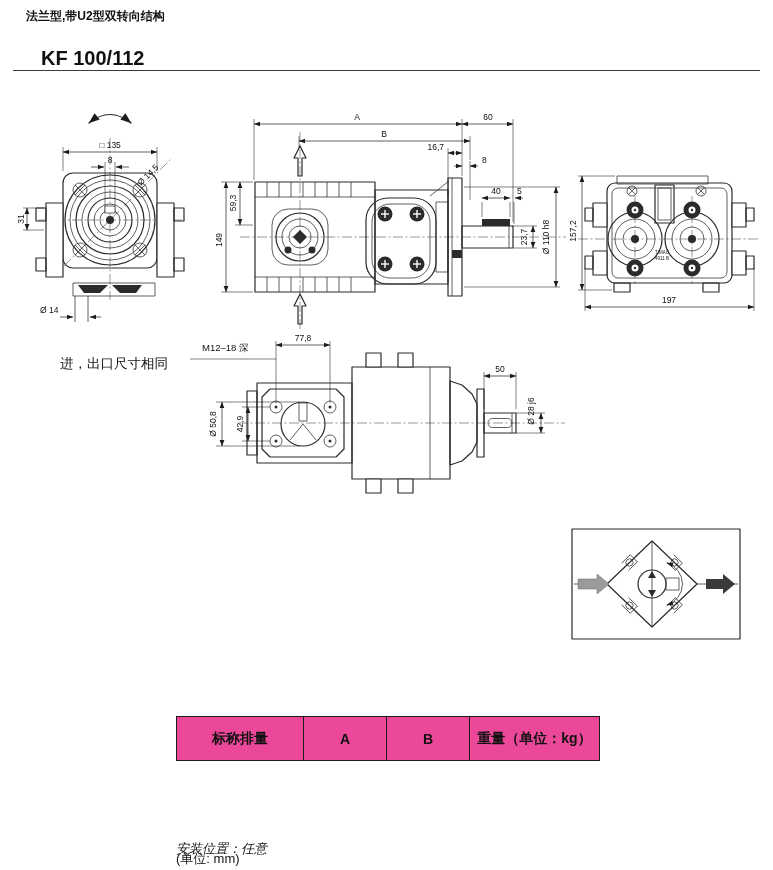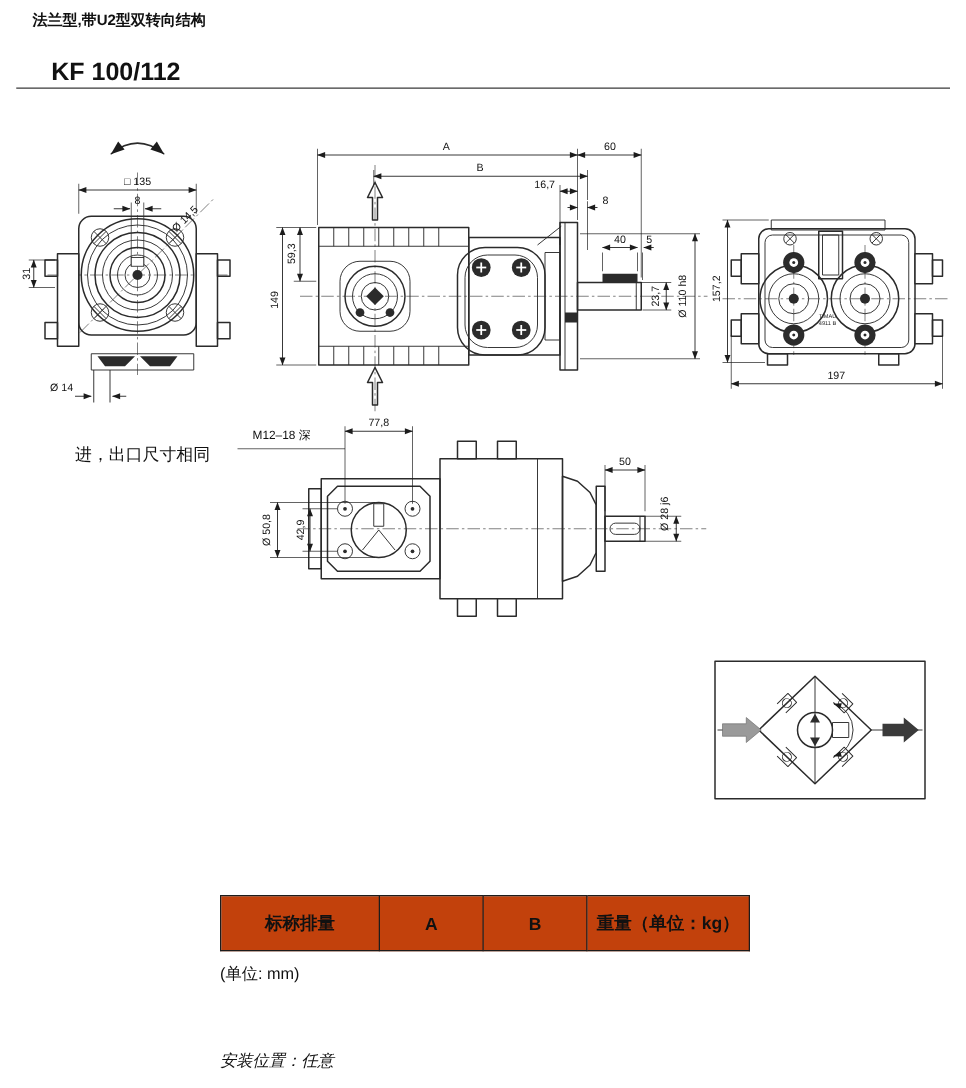--- a/index.html
+++ b/index.html
@@ -14,26 +14,26 @@
   .dimline{stroke:#1c1c1c;stroke-width:0.7;fill:none;}
   .ext{stroke:#1c1c1c;stroke-width:0.55;fill:none;}
   .cl{stroke:#555;stroke-width:0.6;stroke-dasharray:10 2.5 2 2.5;fill:none;}
   .dark{fill:#2b2b2b;stroke:none;}
   .dimtxt{font-family:"Liberation Sans","DejaVu Sans",sans-serif;font-size:8.5px;fill:#111;}
   .thread-txt{font-size:9.5px;}
   .note-txt{font-family:"Liberation Sans","DejaVu Sans",sans-serif;font-size:13.5px;fill:#111;}
   .stamp{font-size:4.5px;fill:#222;}
   table.dims{position:absolute;left:176px;top:716px;border-collapse:collapse;table-layout:fixed;width:423px;}
   table.dims th,table.dims td{border:1.6px solid #1c1c1c;text-align:center;vertical-align:middle;
-      font-size:14px;padding:0;background:#c2410c;}
+      font-size:14px;padding:0;background:#ec4899;}
   table.dims th{font-weight:bold;}
   tr.hdr-row{height:44px;} tr.data-row{height:54px;}
   .disp{font-weight:bold;line-height:1.45;}
   .footnote{position:absolute;left:176px;font-size:13px;color:#111;}
-  .fn1{top:770px;} .fn2{top:840px;font-style:italic;}
+  .fn1{top:850px;} .fn2{top:840px;font-style:italic;}
 </style>
 </head>
 <body>
 
 <div class="hdr-title">法兰型,带U2型双转向结构</div>
 <div class="hdr-model">KF 100/112</div>
 <div class="hdr-rule"></div>
 
 <svg class="drawing" width="773" height="665" viewBox="0 0 773 665">
   <defs>

